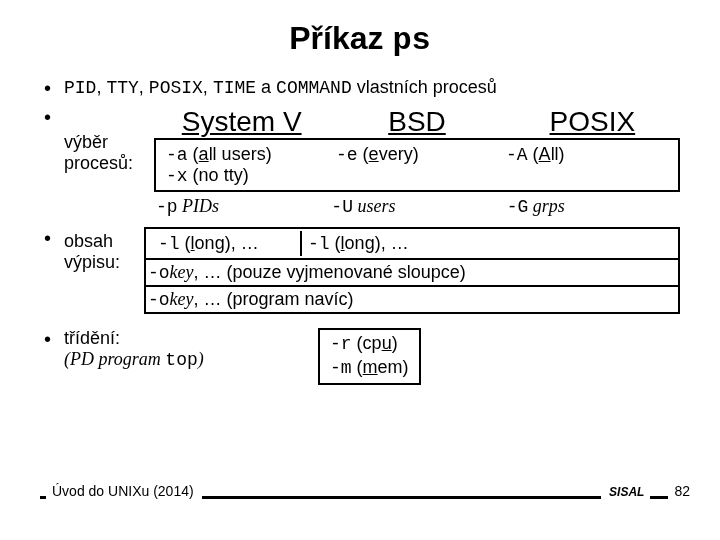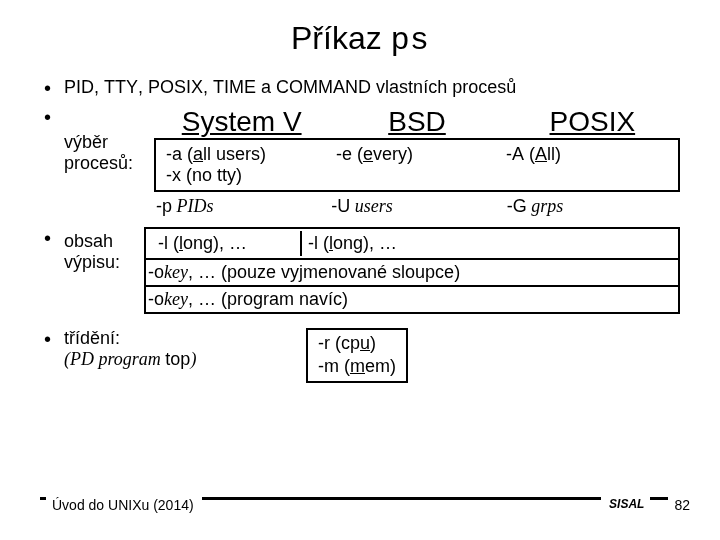--- a/index.html
+++ b/index.html
@@ -10,25 +10,25 @@
     font-family: Arial, Helvetica, sans-serif;
     font-size: 18px;
     color: #000;
     background: #fff;
     position: relative;
     padding: 20px 40px 0 40px;
   }
   .title {
     text-align: center;
     font-size: 32px;
-    font-weight: normal;
+    font-weight: bold;
     margin-bottom: 18px;
   }
   .title .cmd { font-family: "Courier New", monospace; }
-  .mono { font-family: Liberation Sans, sans-serif; }
+  .mono { font-family: Liberation Mono, monospace; }
   .serif-i { font-family: "Times New Roman", serif; font-style: italic; }
   .u { text-decoration: underline; }
   ul.bul { list-style: none; padding-left: 0; margin: 0; }
   ul.bul > li { position: relative; padding-left: 24px; margin-bottom: 8px; }
   ul.bul > li::before {
     content: "•"; position: absolute; left: 4px; top: 0;
     font-size: 20px; line-height: 22px;
   }
   .row1 { display: flex; align-items: flex-start; }
   .label-col { width: 90px; padding-top: 26px; }
@@ -46,24 +46,24 @@
   .twocol { display: flex; }
   .twocol > div { padding: 2px 6px; }
   .twocol > div:first-child { width: 150px; border-right: 2px solid #000; }
   .twocol > div:last-child { flex: 1; }
   .fullbox { border: 2px solid #000; border-top: none; padding: 2px 2px; }
   .sort-row { display: flex; align-items: flex-start; margin-top: 14px; }
   .sort-label { width: 260px; padding-left: 24px; position: relative; }
   .sort-label::before {
     content: "•"; position: absolute; left: 4px; top: 0; font-size: 20px;
   }
-  .sort-box { border: 2px solid #000; padding: 2px 10px; margin-left: 6px; line-height: 1.3; }
+  .sort-box { border: 2px solid #000; padding: 2px 10px; margin-left: 18px; line-height: 1.3; }
   .footer {
-    position: absolute; left: 40px; right: 30px; bottom: 27px;
-    display: flex; align-items: flex-start; font-size: 14px;
+    position: absolute; left: 40px; right: 30px; bottom: 41px;
+    display: flex; align-items: flex-end; font-size: 14px;
   }
   .footer .line { border-top: 3px solid #000; height: 0; }
   .footer .l1 { flex: 0 0 6px; margin-right: 6px; }
   .footer .ftext { white-space: nowrap; }
   .footer .l2 { flex: 1; margin: 0 8px; }
   .footer .sisal { font-weight: bold; font-style: italic; font-size: 12px; }
   .footer .l3 { flex: 0 0 18px; margin: 0 6px; }
   .footer .pnum { font-size: 14px; }
 </style>
 </head>

